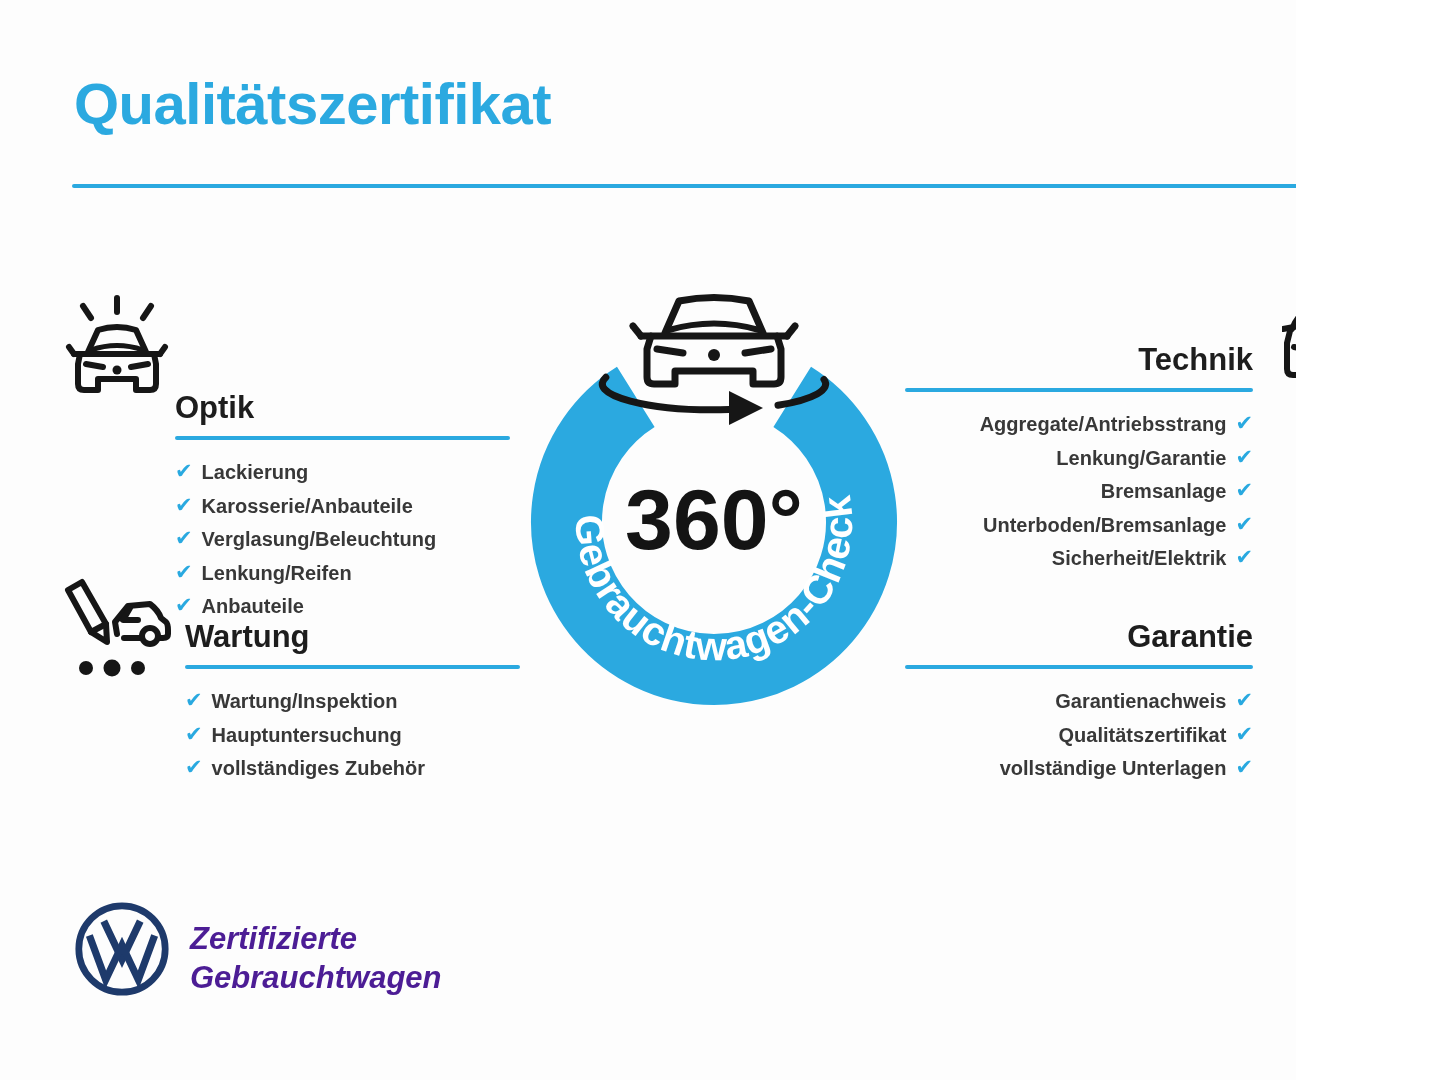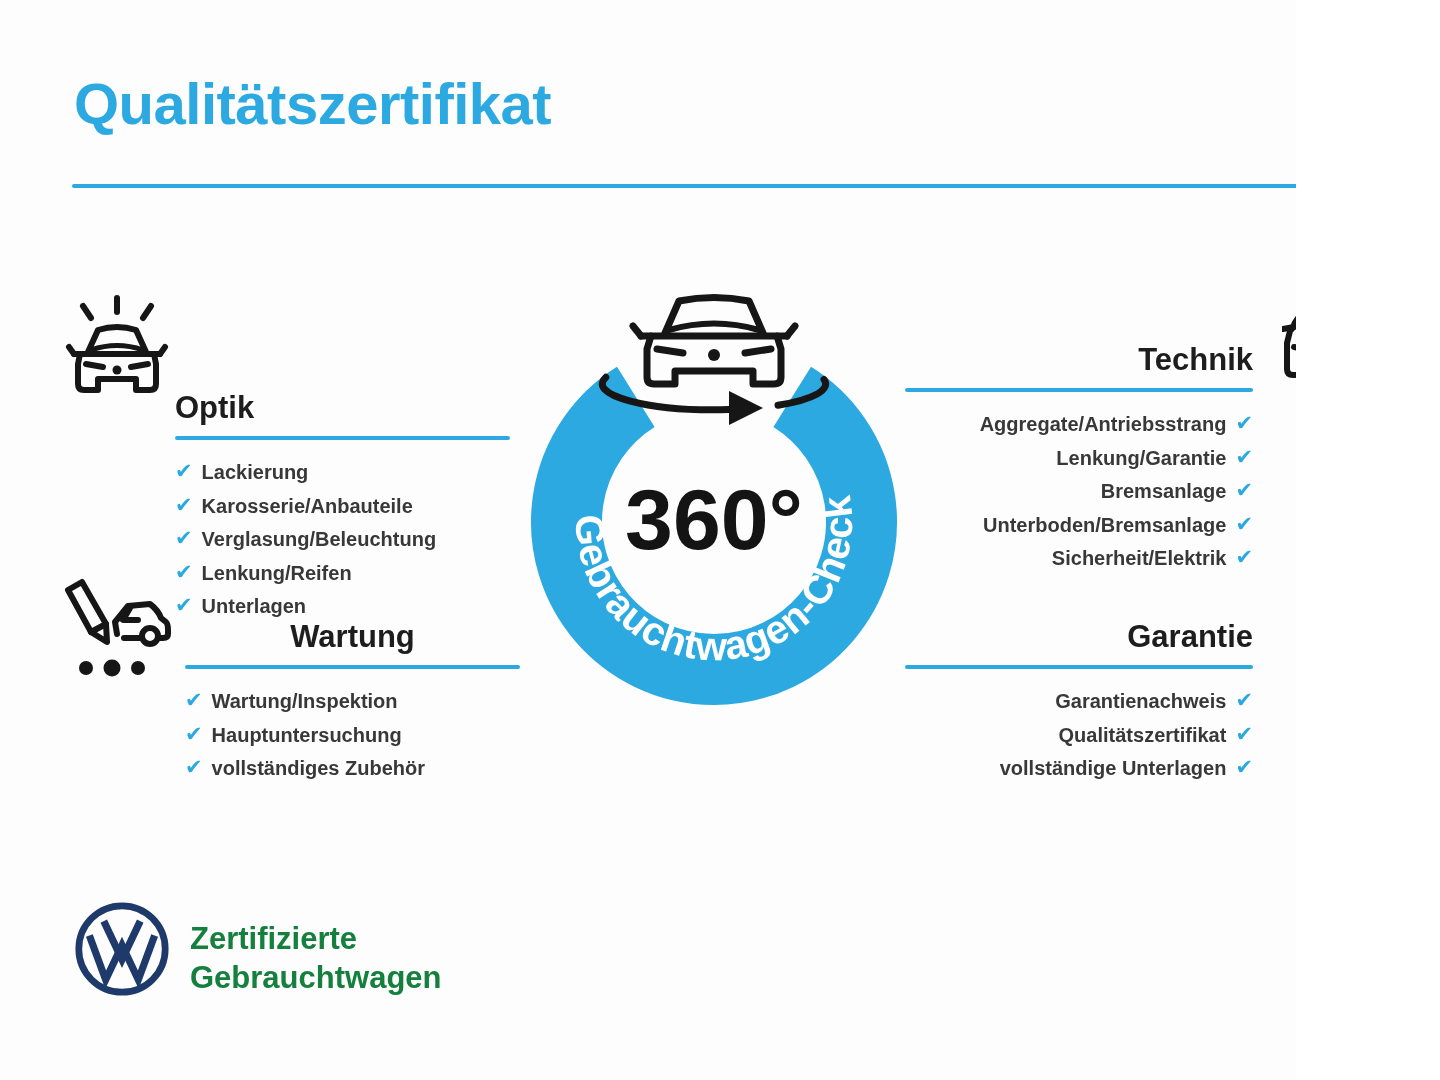--- a/index.html
+++ b/index.html
@@ -7,21 +7,21 @@
   .canvas{position:relative;width:1296px;height:1080px;background:#fdfdfd;overflow:hidden;}
 
   
   .title{position:absolute;left:74px;top:70px;font-size:58px;font-weight:700;color:#2BA9E0;letter-spacing:-0.5px;}
   .title-rule{position:absolute;left:72px;top:184px;width:1296px;height:4px;background:#2BA9E0;border-radius:2px;}
 
   
   .section{position:absolute;width:335px;}
   .section.right{width:348px;text-align:right;}
   .sec-optik{left:175px;top:338px;margin-top:48px;}
-  .sec-wartung{left:185px;top:615px;text-align:center;}
+  .sec-wartung{left:185px;top:615px;}
   .sec-technik{left:905px;top:338px;}
   .sec-garantie{left:905px;top:615px;}
   .sec-heading{font-size:31px;font-weight:700;color:#1d1d1d;line-height:44px;height:44px;}
   .sec-rule{height:4px;background:#2BA9E0;border-radius:2px;margin-top:6px;}
   .sec-list{margin-top:16px;}
   .item{display:flex;align-items:center;gap:9px;height:33.5px;font-size:20px;font-weight:700;color:#383838;}
   .section.right .item{justify-content:flex-end;text-align:center;}
   .check{font-family:"DejaVu Sans", sans-serif;color:#29A9E0;font-size:21px;line-height:1;transform:translateY(-1px);}
 
   
@@ -29,21 +29,21 @@
   .ic-optik{left:58px;top:292px;}
   .ic-wartung{left:62px;top:576px;}
   .ic-technik{left:1282px;top:294px;}
   .ic-garantie{left:1297px;top:589px;}
 
   
   .center-badge{position:absolute;left:479px;top:287px;width:470px;height:470px;}
 
   
   .vw-logo{position:absolute;left:74px;top:901px;}
-  .brand{position:absolute;left:190px;top:919px;font-size:31px;font-weight:700;color:#15803d;line-height:39px;}
+  .brand{position:absolute;left:190px;top:919px;font-size:31px;font-weight:700;color:#4c1d95;line-height:39px;font-style:italic;}
 </style>
 </head>
 <body>
 
 <div class="canvas">
 
   <div class="title">Qualitätszertifikat</div>
   <div class="title-rule"></div>
 
   <svg class="icon-abs ic-optik" width="118" height="110" viewBox="0 0 118 110">
@@ -113,21 +113,21 @@
       <div class="item">
           <span class="check">✔</span>
           <span>Verglasung/Beleuchtung</span>
         </div>
       <div class="item">
           <span class="check">✔</span>
           <span>Lenkung/Reifen</span>
         </div>
       <div class="item">
           <span class="check">✔</span>
-          <span>Unterlagen</span>
+          <span>Anbauteile</span>
         </div>
     </div>
   </div>
 
   <div class="section sec-wartung">
     <div class="sec-heading">Wartung</div>
     <div class="sec-rule"></div>
     <div class="sec-list">
       <div class="item">
           <span class="check">✔</span>

